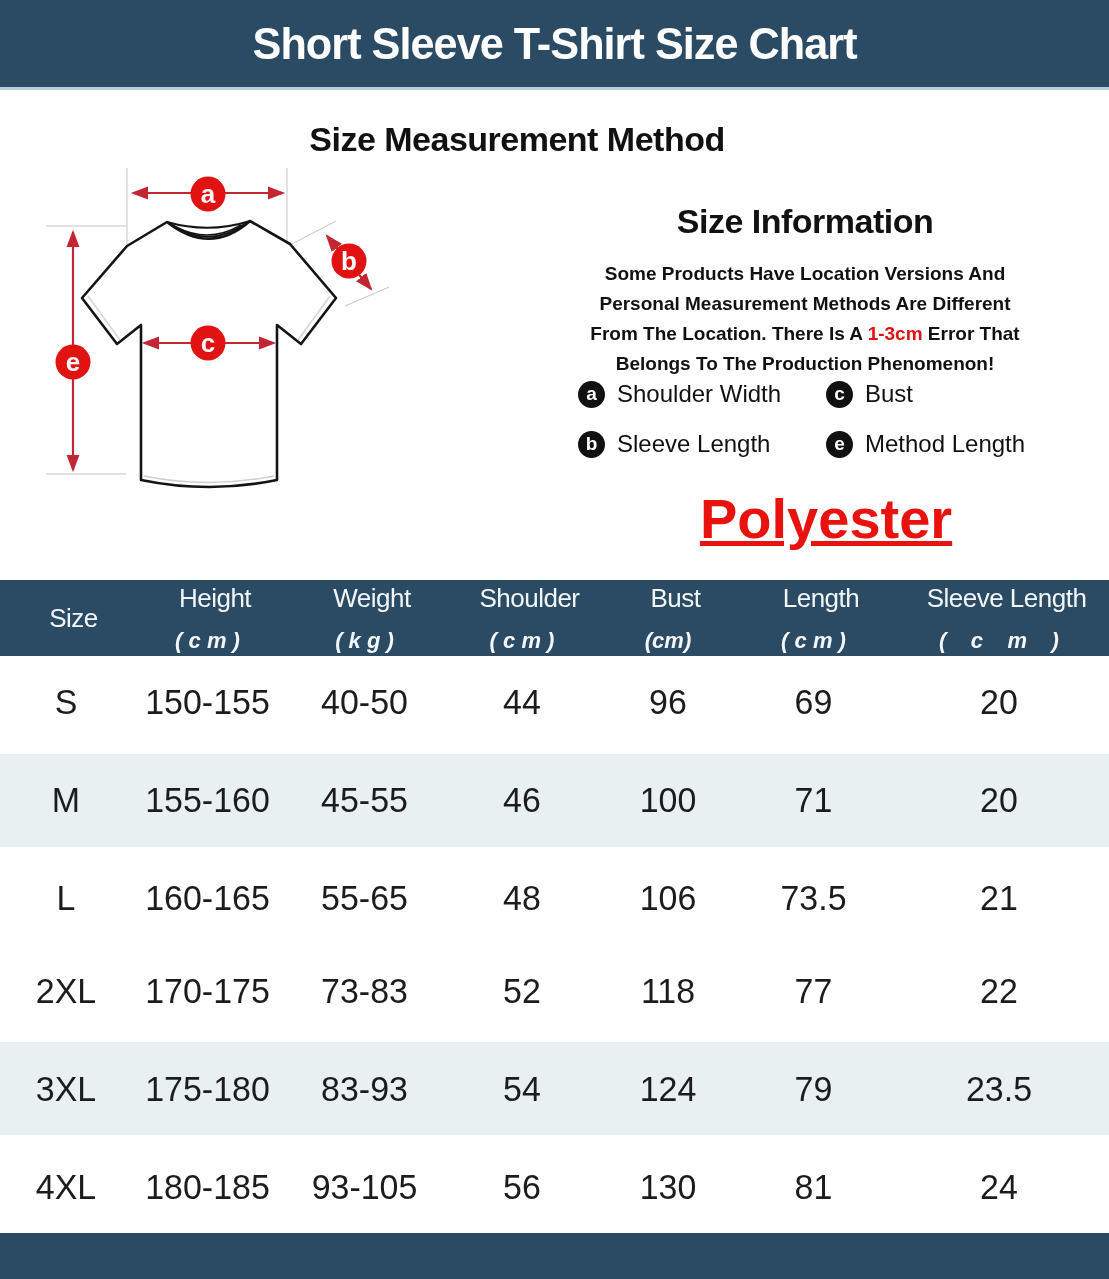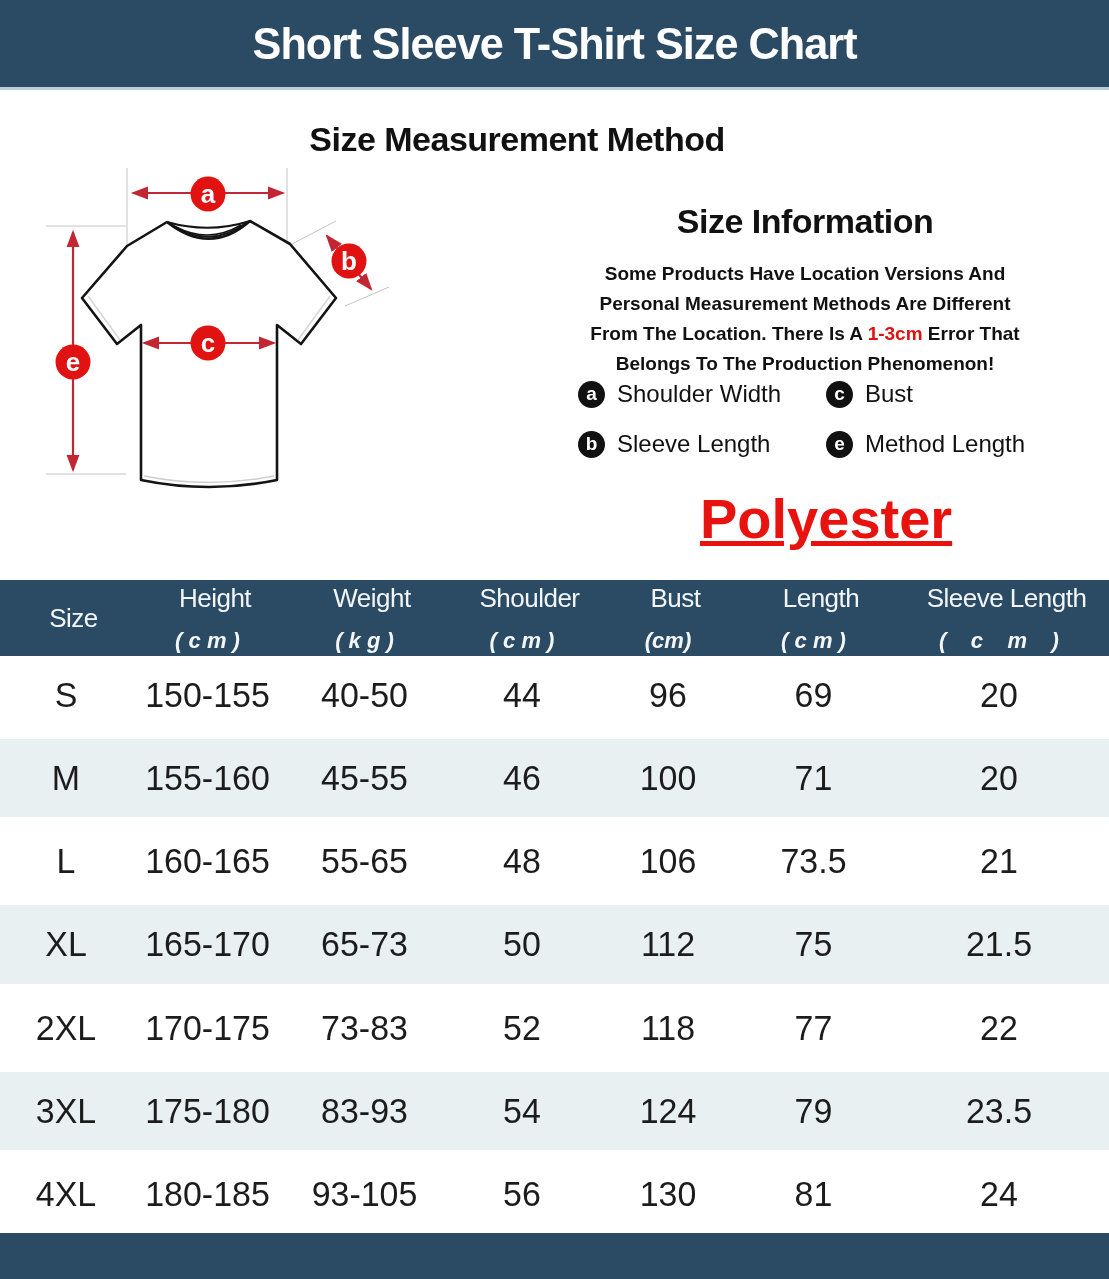--- a/index.html
+++ b/index.html
@@ -332,29 +332,20 @@
       </div>
       <div class="t-row">
         <div class="td">L</div>
         <div class="td">160-165</div>
         <div class="td">55-65</div>
         <div class="td">48</div>
         <div class="td">106</div>
         <div class="td">73.5</div>
         <div class="td">21</div>
       </div>
-      <div class="t-row alt">
-        <div class="td">XL</div>
-        <div class="td">165-170</div>
-        <div class="td">65-73</div>
-        <div class="td">50</div>
-        <div class="td">112</div>
-        <div class="td">75</div>
-        <div class="td">21.5</div>
-      </div>
       <div class="t-row">
         <div class="td">2XL</div>
         <div class="td">170-175</div>
         <div class="td">73-83</div>
         <div class="td">52</div>
         <div class="td">118</div>
         <div class="td">77</div>
         <div class="td">22</div>
       </div>
       <div class="t-row alt">

